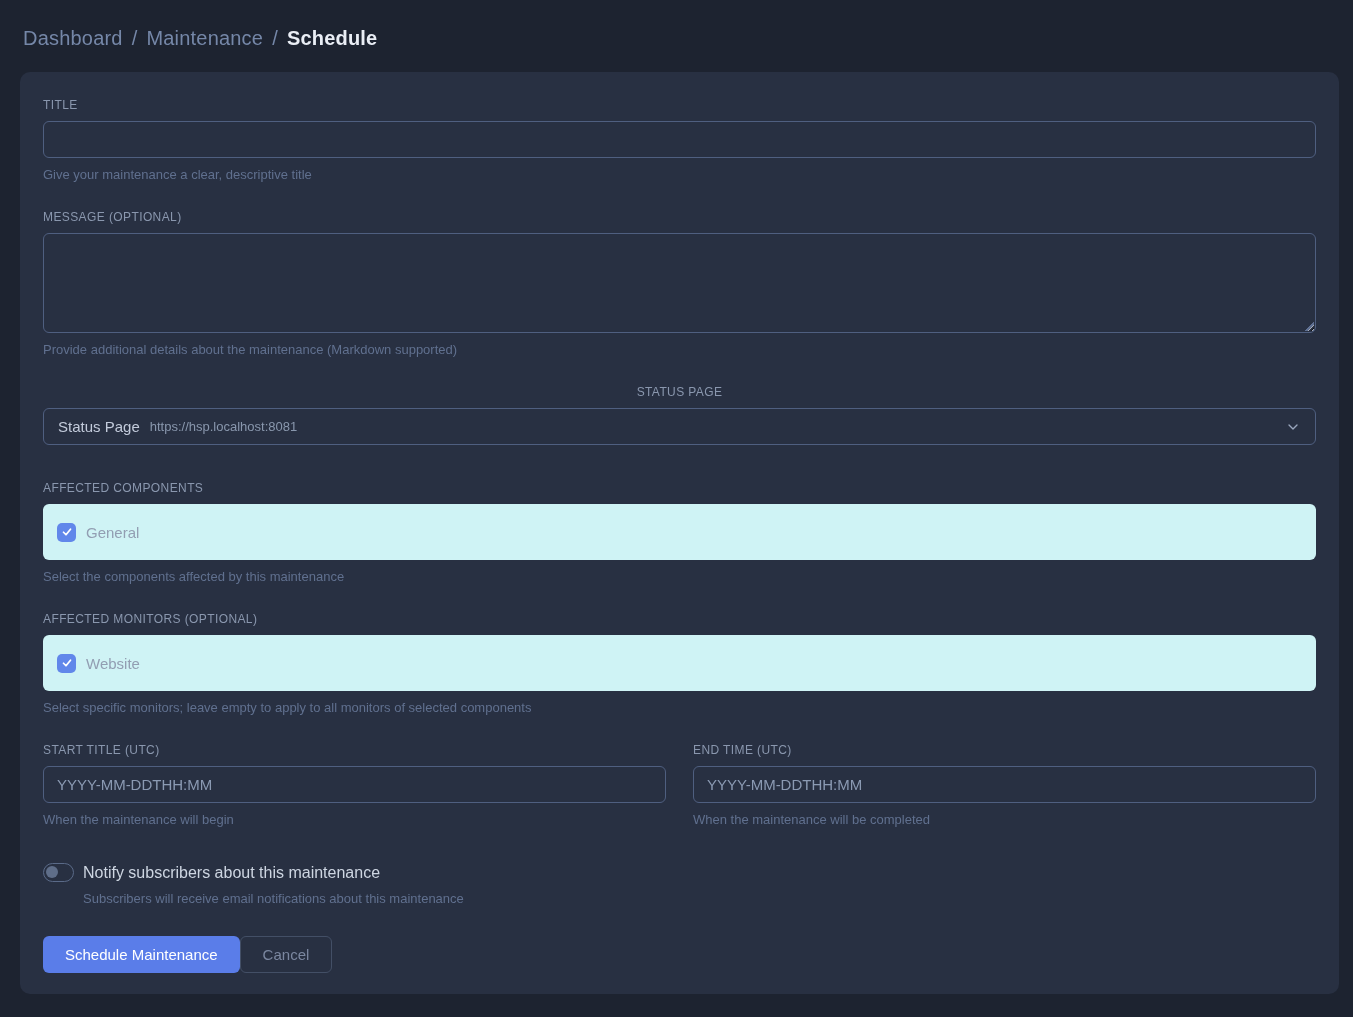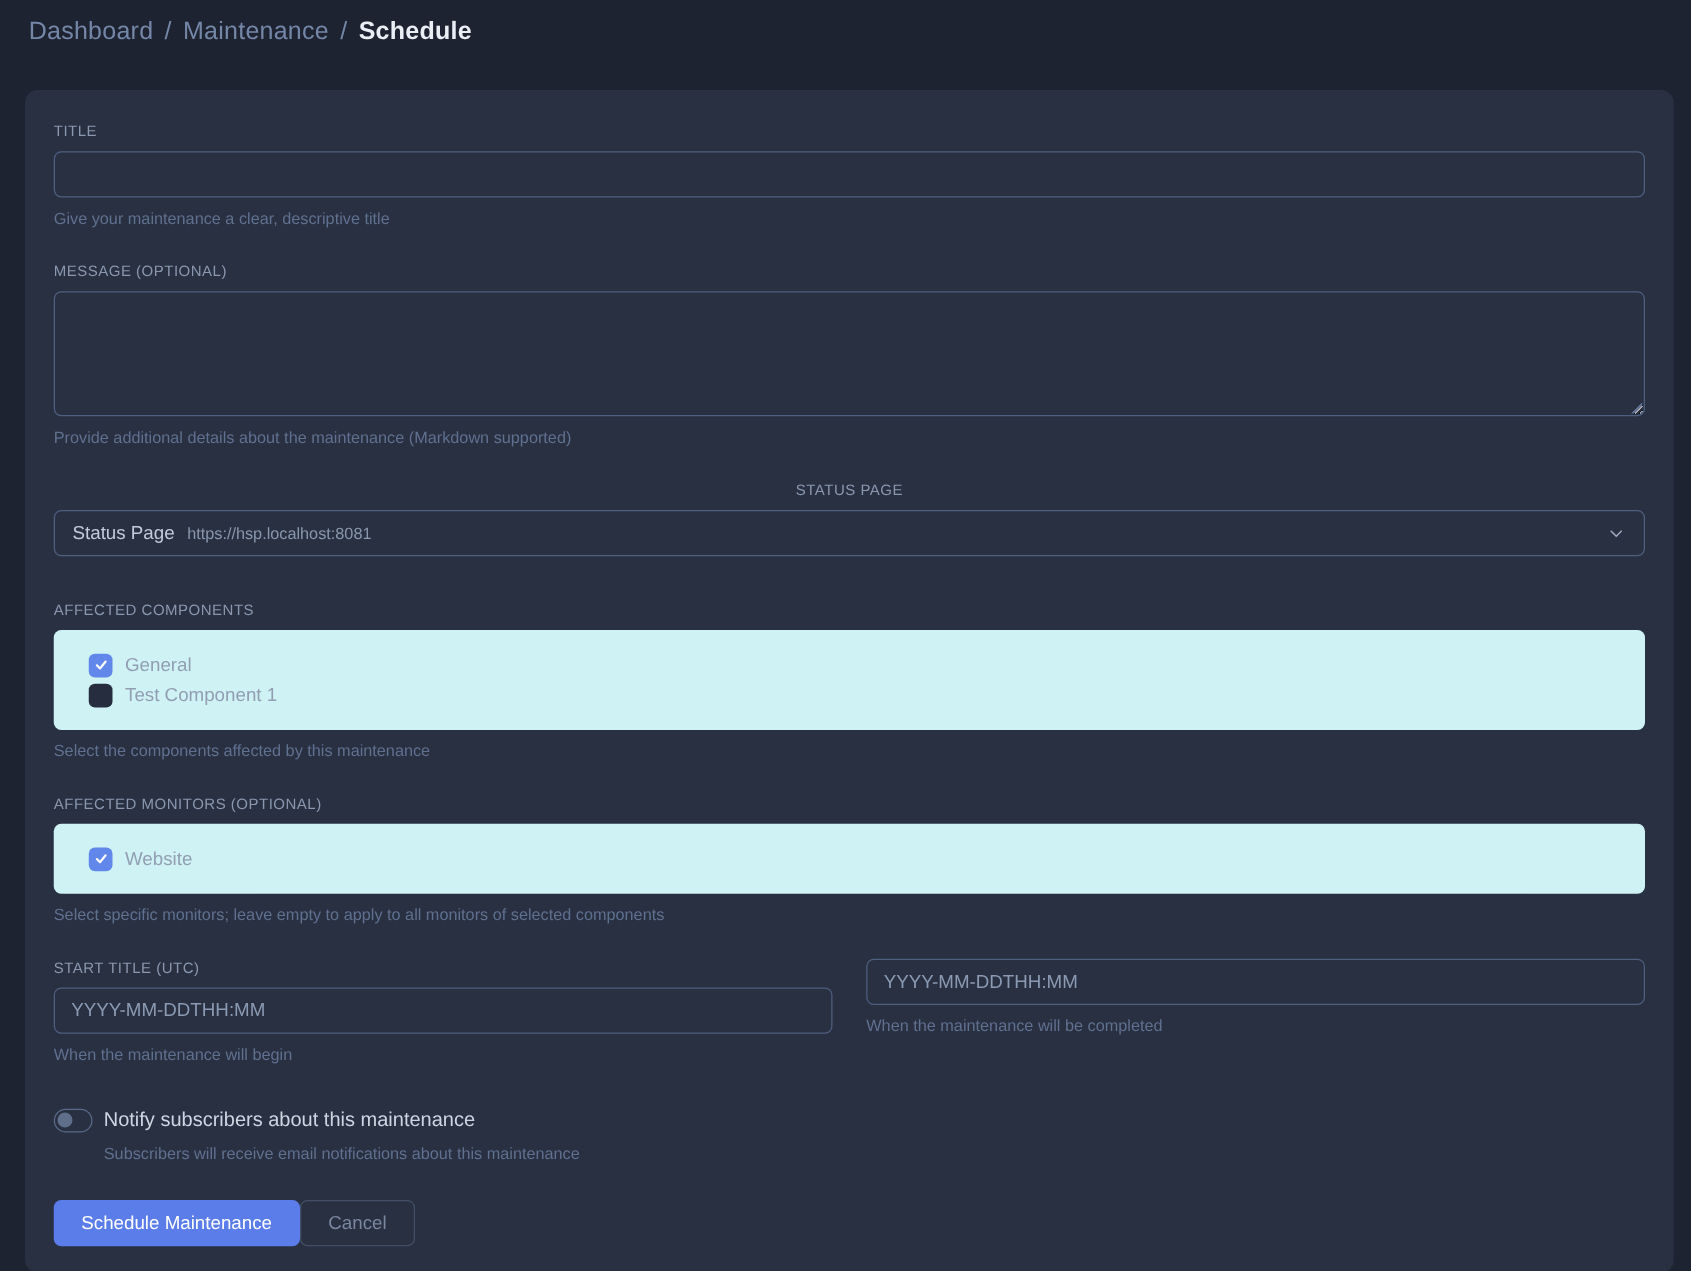--- a/index.html
+++ b/index.html
@@ -7,21 +7,21 @@
   body {
     background: #1d2330;
     font-family: "Liberation Sans", sans-serif;
     color: #c7cfdd;
   }
 
   
   .topbar {
     height: 50px;
     display: flex;
-    align-items: center;
+    align-items: flex-end;
     padding-left: 23px;
     background: #1d2330;
   }
   .breadcrumb {
     font-size: 20px;
     letter-spacing: 0.2px;
     display: flex;
     align-items: center;
     gap: 9px;
     color: #7587a8;
@@ -104,21 +104,21 @@
     cursor: pointer;
   }
   .select-name { font-size: 15px; color: #c3cbdb; }
   .select-url { font-size: 13px; color: #8997ad; margin-left: 10px; }
   .select-chevron { margin-left: auto; display: flex; align-items: center; }
 
   
   .check-panel {
     background: #cff3f5;
     border-radius: 6px;
-    padding: 16px 28px;
+    padding: 16px 14px;
   }
   .check-row {
     display: flex;
     align-items: center;
     height: 24px;
     cursor: pointer;
   }
   .checkbox {
     width: 19px; height: 19px;
     border-radius: 5px;
@@ -235,24 +235,20 @@
     <label class="field-label">AFFECTED COMPONENTS</label>
     <div class="check-panel">
       <div class="check-row">
         <span class="checkbox checked">
           <svg width="12" height="12" viewBox="0 0 24 24">
               <path d="M5 12.5l5 5 9-11" stroke="#ffffff" stroke-width="3.5" fill="none" stroke-linecap="round" stroke-linejoin="round"></path>
             </svg>
         </span>
         <span class="check-label">General</span>
       </div>
-      <div class="check-row">
-        <span class="checkbox unchecked"></span>
-        <span class="check-label">Test Component 1</span>
-      </div>
     </div>
     <div class="helper">Select the components affected by this maintenance</div>
   </div>
 
   <div class="field-group">
     <label class="field-label">AFFECTED MONITORS (OPTIONAL)</label>
     <div class="check-panel">
       <div class="check-row">
         <span class="checkbox checked">
           <svg width="12" height="12" viewBox="0 0 24 24">
@@ -265,20 +261,21 @@
     <div class="helper">Select specific monitors; leave empty to apply to all monitors of selected components</div>
   </div>
 
   <div class="time-row">
     <div class="time-col">
       <label class="field-label">START TITLE (UTC)</label>
       <input class="text-input" type="text" placeholder="YYYY-MM-DDTHH:MM" style="">
       <div class="helper">When the maintenance will begin</div>
     </div>
     <div class="time-col">
+      <label class="field-label">END TIME (UTC)</label>
       <input class="text-input" type="text" placeholder="YYYY-MM-DDTHH:MM" style="">
       <div class="helper">When the maintenance will be completed</div>
     </div>
   </div>
 
   <div class="toggle-section">
     <div class="toggle-row">
       <div class="toggle">
         <div class="toggle-knob"></div>
       </div>

